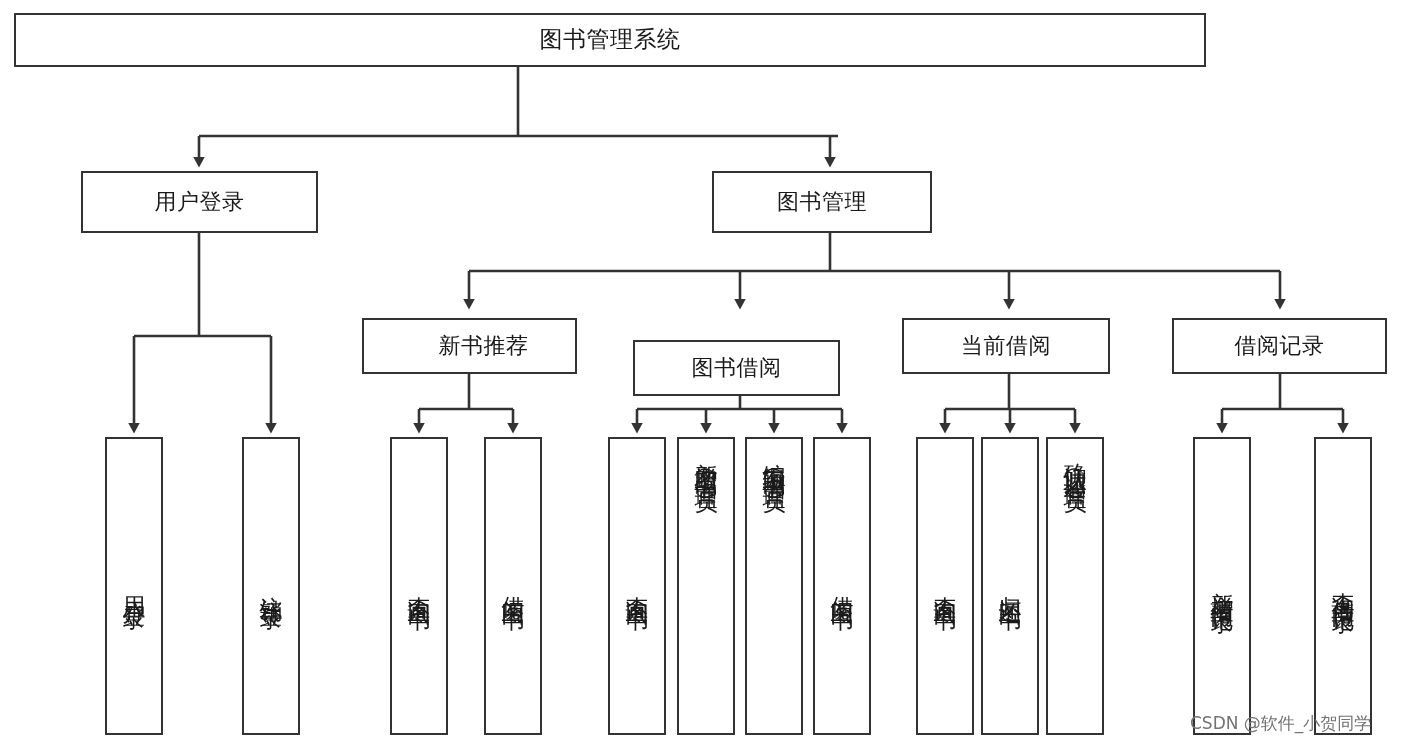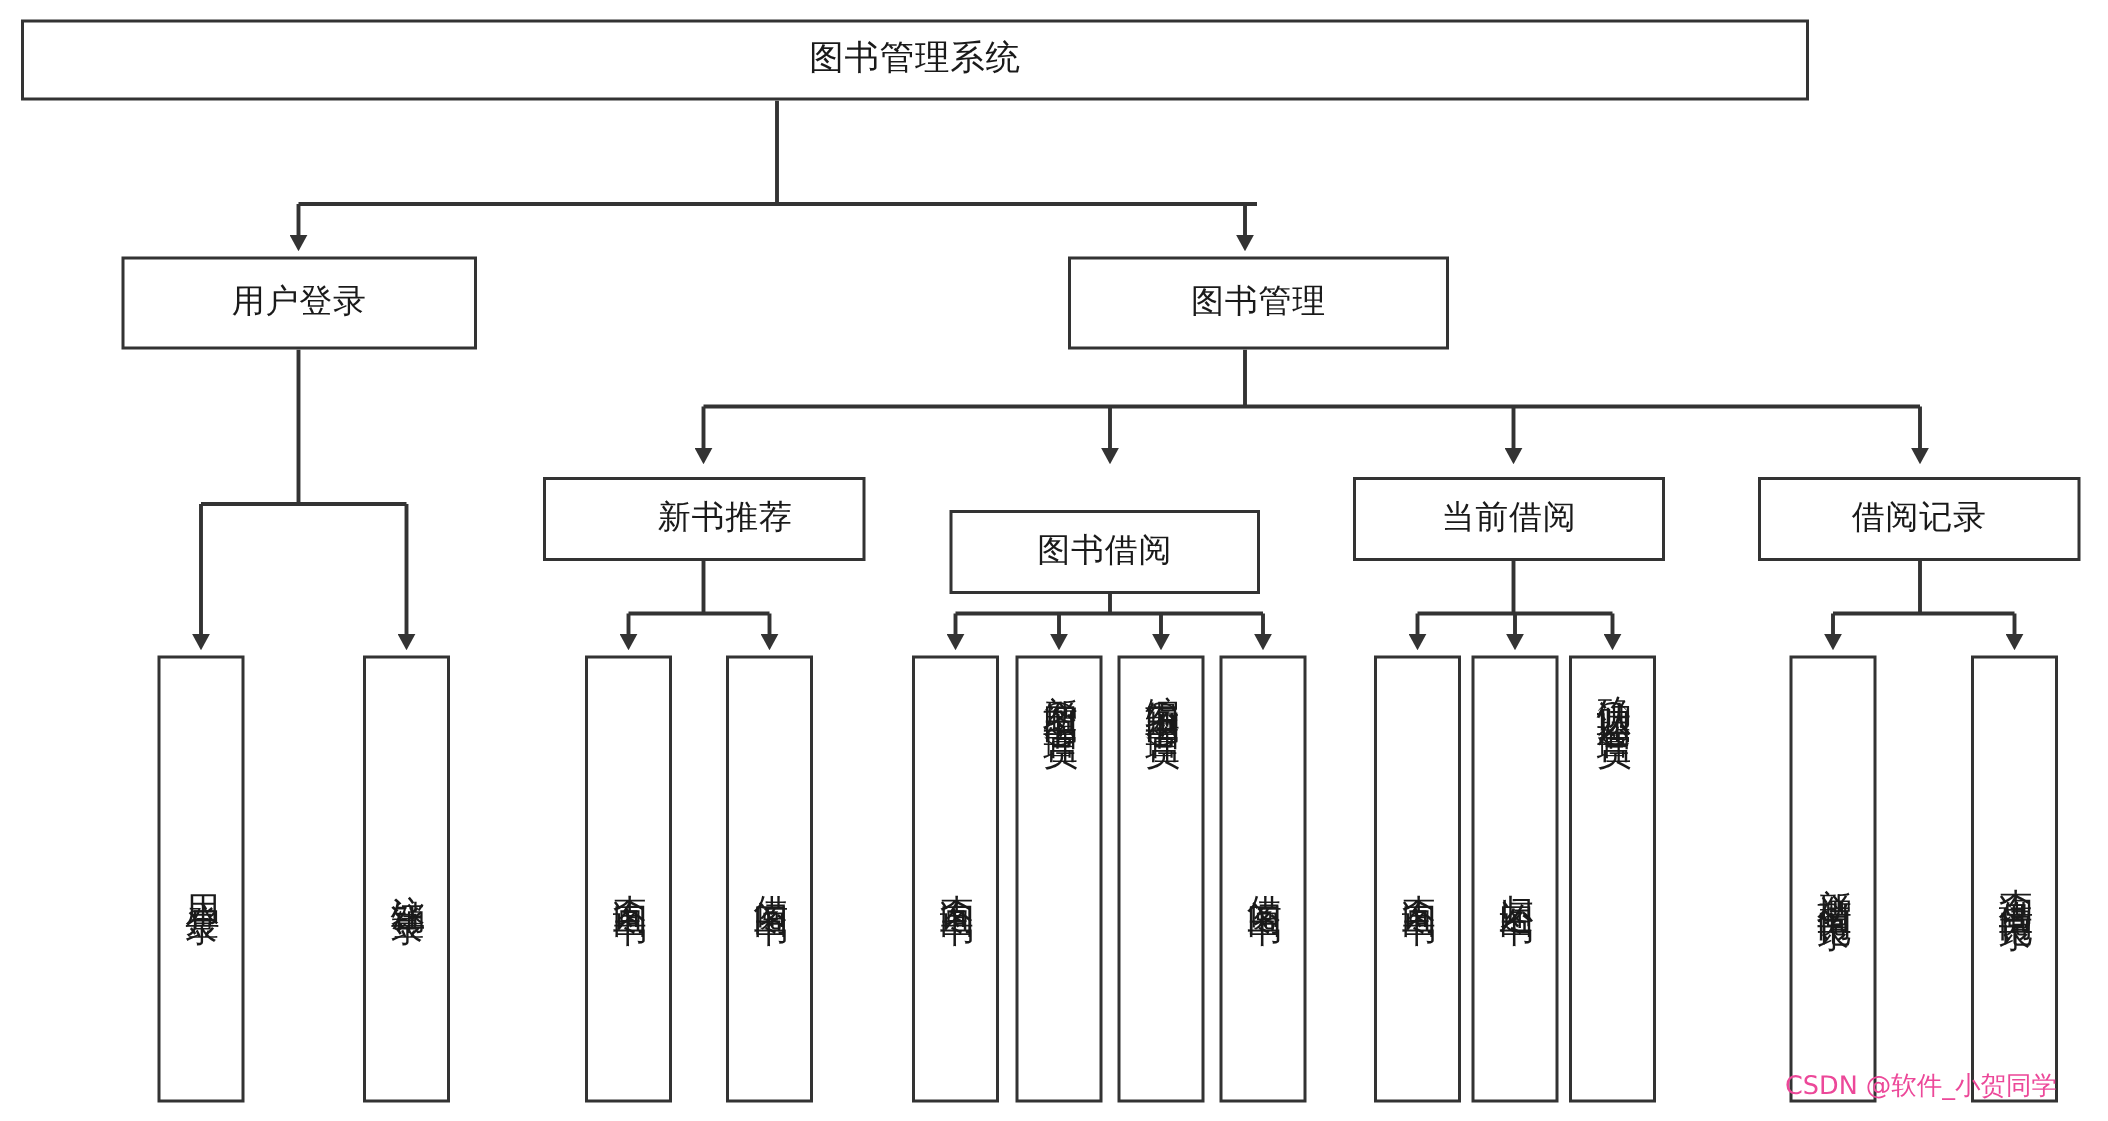--- a/index.html
+++ b/index.html
@@ -67,21 +67,21 @@
   }
   
   .node.v.tall {
     align-items: flex-start;
   }
   .watermark {
     position: absolute;
     left: 1190px;
     top: 712px;
     font-size: 17px;
-    color: #ec4899;
+    color: #737373;
     white-space: nowrap;
     z-index: 5;
     font-family: "DejaVu Sans", "Liberation Sans", sans-serif;
   }
 </style>
 </head>
 <body>
 
 <div id="canvas">
 
@@ -135,21 +135,21 @@
     </g>
   </svg>
 
   <div class="node h root" style="left:14px; top:13px; width:1192px; height:54px;">
     <span class="node-label">图书管理系统</span>
   </div>
 
   <div class="node h" style="left:81px; top:171px; width:237px; height:62px;">
     <span class="node-label">用户登录</span>
   </div>
-  <div class="node h" style="left:712px; top:171px; width:254px; height:62px;">
+  <div class="node h" style="left:712px; top:171px; width:220px; height:62px;">
     <span class="node-label">图书管理</span>
   </div>
 
   <div class="node h" style="left:362px; top:318px; width:215px; height:56px;padding-left:28px;">
     <span class="node-label">新书推荐</span>
   </div>
   <div class="node h" style="left:633px; top:320px; width:207px; height:56px;margin-top:20px;">
     <span class="node-label">图书借阅</span>
   </div>
   <div class="node h" style="left:902px; top:318px; width:208px; height:56px;">

